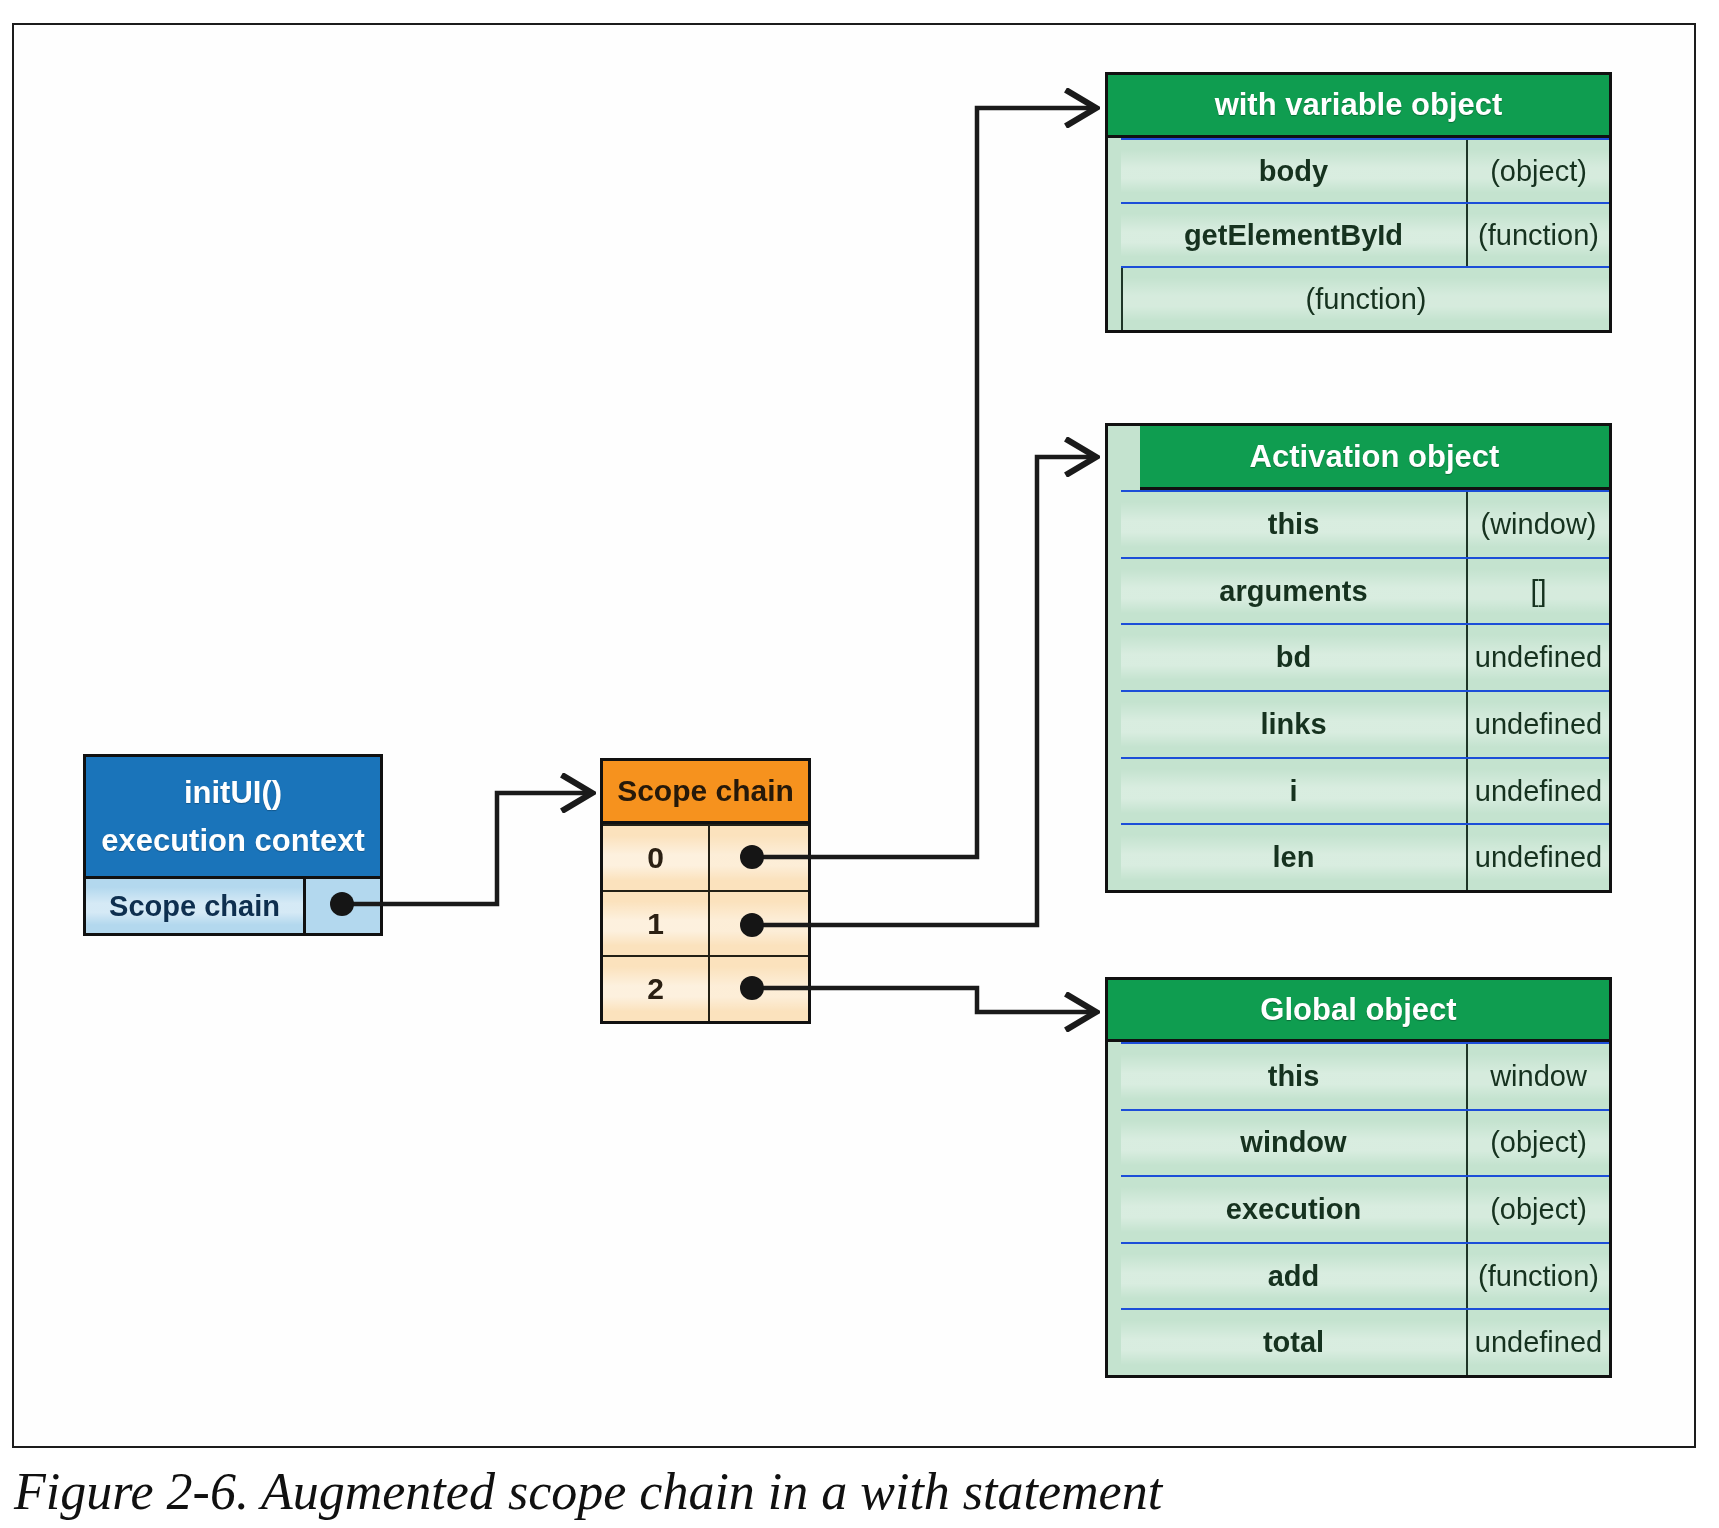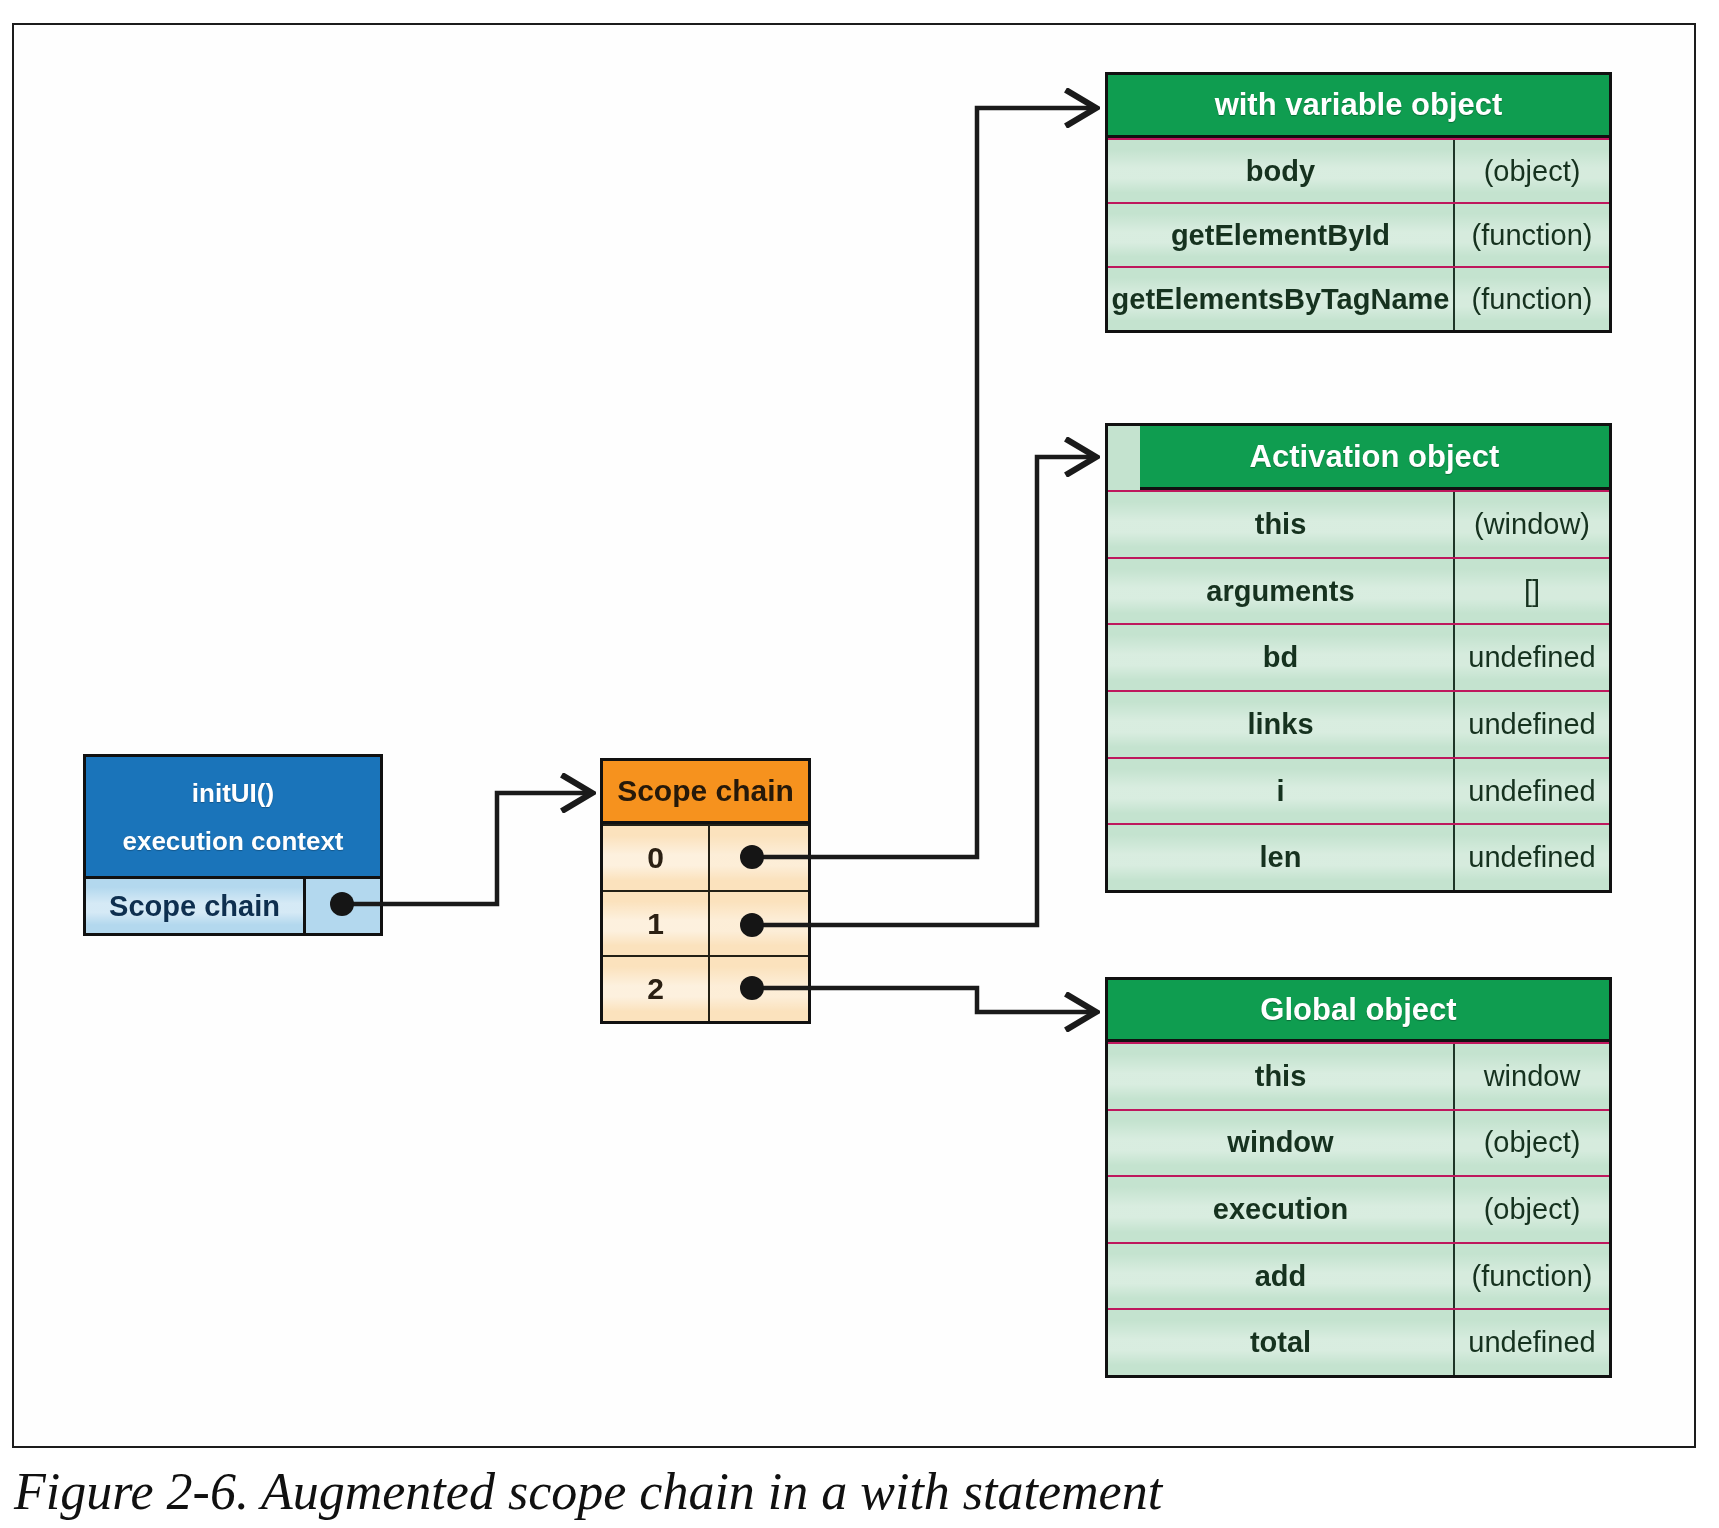--- a/index.html
+++ b/index.html
@@ -10,21 +10,21 @@
   .fig-border{
     position:absolute;left:12px;top:23px;width:1684px;height:1425px;
     border:2px solid #1c1c1c;box-sizing:border-box;background:#fefefe;
   }
   
   .exec-box{
     position:absolute;left:83px;top:754px;width:300px;height:182px;
     border:3px solid #111;box-sizing:border-box;display:flex;flex-direction:column;
   }
   .exec-hdr{
-    height:119px;background:#1a74ba;color:#fff;font-weight:bold;font-size:26px;
+    height:119px;background:#1a74ba;color:#fff;font-weight:bold;font-size:31px;
     display:flex;flex-direction:column;align-items:center;justify-content:center;
     line-height:48px;text-shadow:0 1px 1px rgba(0,0,0,.25);
   }
   .exec-row{
     flex:1;background:#b3d8ee;display:flex;border-top:3px solid #111;box-sizing:border-box;
   }
   .exec-row .lbl{
     width:217px;display:flex;align-items:center;justify-content:center;
     color:#0e2f4f;font-weight:bold;font-size:29px;
     background:linear-gradient(to bottom,rgba(255,255,255,0) 15%,rgba(255,255,255,.45) 45%,rgba(255,255,255,.45) 62%,rgba(255,255,255,0) 85%);
@@ -55,21 +55,21 @@
   .gtable{
     position:absolute;left:1105px;width:507px;border:3px solid #111;box-sizing:border-box;
     display:flex;flex-direction:column;background:#c4e3cf;
   }
   .gtable .hdr{
     background:#0f9d50;color:#fff;font-weight:bold;font-size:31px;
     display:flex;align-items:center;justify-content:center;
     border-bottom:3px solid #111;box-sizing:border-box;flex:none;
     text-shadow:0 1px 1px rgba(0,0,0,.3);
   }
-  .gtable .row{flex:1;display:flex;border-top:2px solid #be185d;box-sizing:border-box;}
+  .gtable .row{flex:1;display:flex;border-top:2px solid #1d4ed8;box-sizing:border-box;margin-left:13px;}
   .gtable .row:first-of-type{border-top:none;}
   .gtable .name{
     width:345px;display:flex;align-items:center;justify-content:center;
     color:#16321f;font-weight:bold;font-size:29px;
     background:linear-gradient(to bottom,rgba(255,255,255,0) 15%,rgba(255,255,255,.35) 45%,rgba(255,255,255,.35) 62%,rgba(255,255,255,0) 85%);
   }
   .gtable .val{
     flex:1;border-left:2px solid #1e3527;box-sizing:border-box;
     display:flex;align-items:center;justify-content:center;
     color:#16321f;font-weight:normal;font-size:29px;
@@ -127,21 +127,20 @@
     <div class="hdr">with variable object</div>
     <div class="row">
       <div class="name">body</div>
       <div class="val">(object)</div>
     </div>
     <div class="row">
       <div class="name">getElementById</div>
       <div class="val">(function)</div>
     </div>
     <div class="row">
-      <div class="name">getElementsByTagName</div>
       <div class="val">(function)</div>
     </div>
   </div>
 
   <div class="gtable t-act">
     <div class="hdr">Activation object</div>
     <div class="row">
       <div class="name">this</div>
       <div class="val">(window)</div>
     </div>

